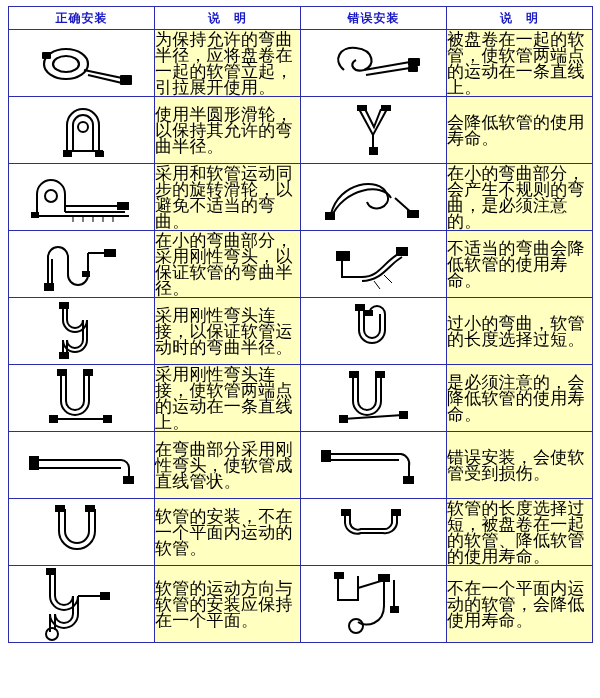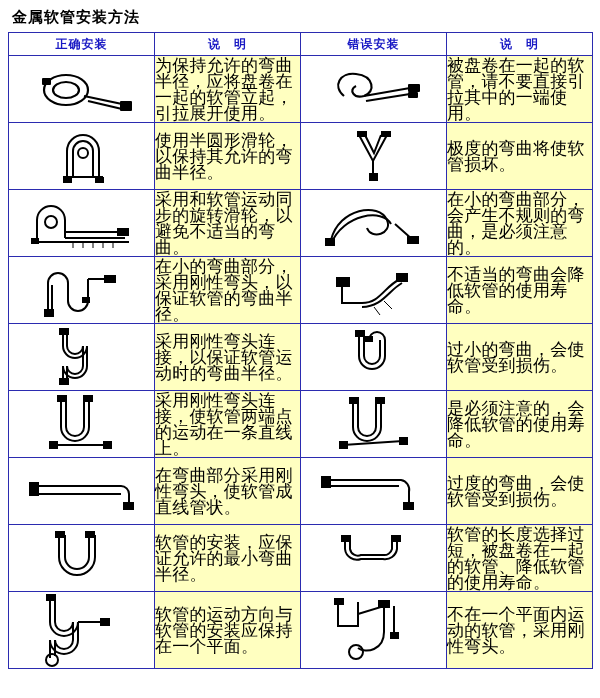--- a/index.html
+++ b/index.html
@@ -64,21 +64,20 @@
     text-align: left;
     letter-spacing: 0.2px;
   }
   svg { display: block; margin: 0 auto; }
   .sv { stroke: #000; fill: none; }
 </style>
 </head>
 <body>
 
 <div class="page">
-  <div class="doc-title">金属软管安装方法</div>
 
   <table class="hose-table">
     <colgroup>
       <col class="c-img">
         <col class="c-txt">
         <col class="c-img">
         <col class="c-txt">
     </colgroup>
     <thead>
       <tr>
@@ -112,21 +111,21 @@
               <path d="M30 36 C18 26 26 12 42 14 C60 16 62 32 50 36 C40 39 34 30 42 26"></path>
               <path d="M50 36 L96 28"></path>
               <path d="M52 41 L96 34"></path>
             </g>
             <g fill="#000">
               <rect x="94" y="24" width="12" height="8" rx="1"></rect>
               <rect x="94" y="32" width="10" height="6" rx="1"></rect>
             </g>
           </svg>
         </td>
-        <td class="txt-cell">被盘卷在一起的软管，请不要直接引拉其中的一端使用。</td>
+        <td class="txt-cell">被盘卷在一起的软管，使软管两端点的运动在一条直线上。</td>
       </tr>
 
       <tr>
         <td class="img-cell">
           <svg width="110" height="58" viewBox="0 0 110 58">
             <g class="sv" stroke-width="2">
               <path d="M40 50 L40 24 A16 16 0 0 1 72 24 L72 50"></path>
               <path d="M46 50 L46 24 A10 10 0 0 1 66 24 L66 50"></path>
               <circle cx="56" cy="26" r="5"></circle>
               <path d="M36 50 L76 50"></path>
@@ -145,21 +144,21 @@
               <path d="M46 8 L55 26 L62 8"></path>
               <path d="M54 34 L54 50"></path>
             </g>
             <g fill="#000">
               <rect x="38" y="4" width="10" height="6"></rect>
               <rect x="62" y="4" width="10" height="6"></rect>
               <rect x="50" y="46" width="9" height="8"></rect>
             </g>
           </svg>
         </td>
-        <td class="txt-cell">极度的弯曲将使软管损坏。</td>
+        <td class="txt-cell">会降低软管的使用寿命。</td>
       </tr>
 
       <tr>
         <td class="img-cell">
           <svg width="130" height="58" viewBox="0 0 130 58">
             <g class="sv" stroke-width="2">
               <path d="M20 44 L20 26 A14 14 0 0 1 48 26 L48 44"></path>
               <circle cx="34" cy="28" r="6"></circle>
               <path d="M48 44 L108 44"></path>
               <path d="M48 38 L104 38"></path>
@@ -246,21 +245,21 @@
               <path d="M40 8 L40 30 A13 13 0 0 0 66 30 L66 14"></path>
               <path d="M45 8 L45 30 A8 8 0 0 0 61 30 L61 14"></path>
               <path d="M66 14 A8 8 0 0 0 50 14"></path>
             </g>
             <g fill="#000">
               <rect x="36" y="4" width="10" height="7"></rect>
               <rect x="46" y="10" width="8" height="6"></rect>
             </g>
           </svg>
         </td>
-        <td class="txt-cell">过小的弯曲，会使软管受到损伤。</td>
+        <td class="txt-cell">过小的弯曲，软管的长度选择过短。</td>
       </tr>
 
       <tr>
         <td class="img-cell">
           <svg width="110" height="62" viewBox="0 0 110 62">
             <g class="sv" stroke-width="2">
               <path d="M34 6 L34 34 A14 14 0 0 0 62 34 L62 6"></path>
               <path d="M39 6 L39 34 A9 9 0 0 0 57 34 L57 6"></path>
               <path d="M26 52 L80 52"></path>
             </g>
@@ -311,37 +310,37 @@
             <g class="sv" stroke-width="2">
               <path d="M18 12 L92 12 A10 10 0 0 1 100 24 L100 38"></path>
               <path d="M18 18 L90 18"></path>
             </g>
             <g fill="#000">
               <rect x="12" y="8" width="10" height="12"></rect>
               <rect x="94" y="34" width="11" height="8"></rect>
             </g>
           </svg>
         </td>
-        <td class="txt-cell">过度的弯曲，会使软管受到损伤。</td>
+        <td class="txt-cell">错误安装，会使软管受到损伤。</td>
       </tr>
 
       <tr>
         <td class="img-cell">
           <svg width="110" height="58" viewBox="0 0 110 58">
             <g class="sv" stroke-width="2">
               <path d="M32 6 L32 28 A18 18 0 0 0 68 28 L68 6"></path>
               <path d="M38 6 L38 28 A12 12 0 0 0 62 28 L62 6"></path>
             </g>
             <g fill="#000">
               <rect x="28" y="2" width="10" height="7"></rect>
               <rect x="58" y="2" width="10" height="7"></rect>
             </g>
           </svg>
         </td>
-        <td class="txt-cell">软管的安装，应保证允许的最小弯曲半径。</td>
+        <td class="txt-cell">软管的安装，不在一个平面内运动的软管。</td>
         <td class="img-cell">
           <svg width="110" height="58" viewBox="0 0 110 58">
             <g class="sv" stroke-width="2">
               <path d="M26 10 L26 20 A12 12 0 0 0 42 30 L64 30 A12 12 0 0 0 78 20 L78 10"></path>
               <path d="M31 10 L31 20 A8 8 0 0 0 42 26 L64 26 A8 8 0 0 0 73 20 L73 10"></path>
             </g>
             <g fill="#000">
               <rect x="22" y="6" width="10" height="7"></rect>
               <rect x="72" y="6" width="10" height="7"></rect>
             </g>
@@ -375,18 +374,18 @@
               <circle cx="42" cy="60" r="7"></circle>
               <path d="M80 14 L80 42"></path>
             </g>
             <g fill="#000">
               <rect x="20" y="6" width="10" height="7"></rect>
               <rect x="64" y="8" width="12" height="8"></rect>
               <rect x="76" y="40" width="9" height="7"></rect>
             </g>
           </svg>
         </td>
-        <td class="txt-cell">不在一个平面内运动的软管，采用刚性弯头。</td>
+        <td class="txt-cell">不在一个平面内运动的软管，会降低使用寿命。</td>
       </tr>
 
     </tbody>
   </table>
 </div>
 
 </body></html>

